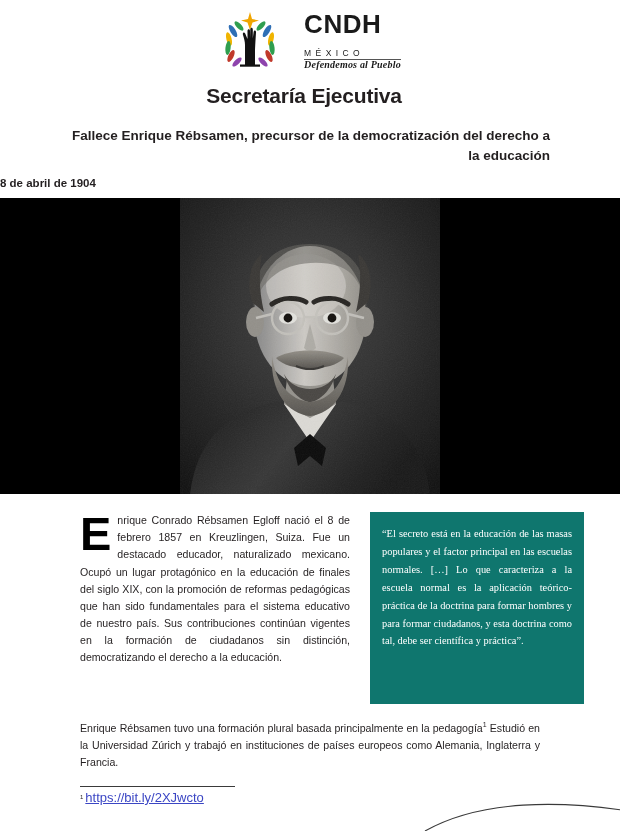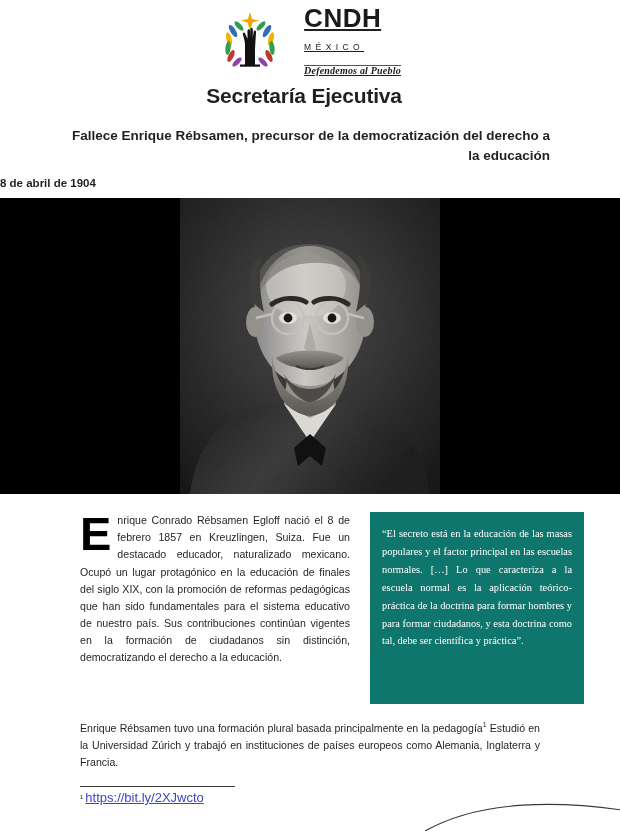--- a/index.html
+++ b/index.html
@@ -22,21 +22,20 @@
     height: 78px;
     display: flex;
     align-items: center;
     justify-content: center;
     background: #ffffff;
   }
   .logo {
     display: flex;
     align-items: center;
     gap: 23px;
-    text-decoration: underline;
   }
   .logo-emblem {
     width: 62px;
     height: 60px;
     position: relative;
     flex: 0 0 auto;
   }
   .logo-text {
     display: flex;
     flex-direction: column;
@@ -50,21 +49,21 @@
     letter-spacing: 0.5px;
     color: #1a1a1a;
     line-height: 1;
   }
   .logo-mexico {
     font-size: 8.5px;
     letter-spacing: 4.4px;
     color: #1a1a1a;
     margin-top: 12px;
     border-bottom: 1px solid #555;
-    padding-bottom: 14px;
+    padding-bottom: 2px;
     width: 100%;
     box-sizing: border-box;
   }
   .logo-tag {
     font-family: "Liberation Serif", serif;
     font-style: italic;
     font-weight: bold;
     font-size: 10px;
     color: #1a1a1a;
     margin-top: 0;

